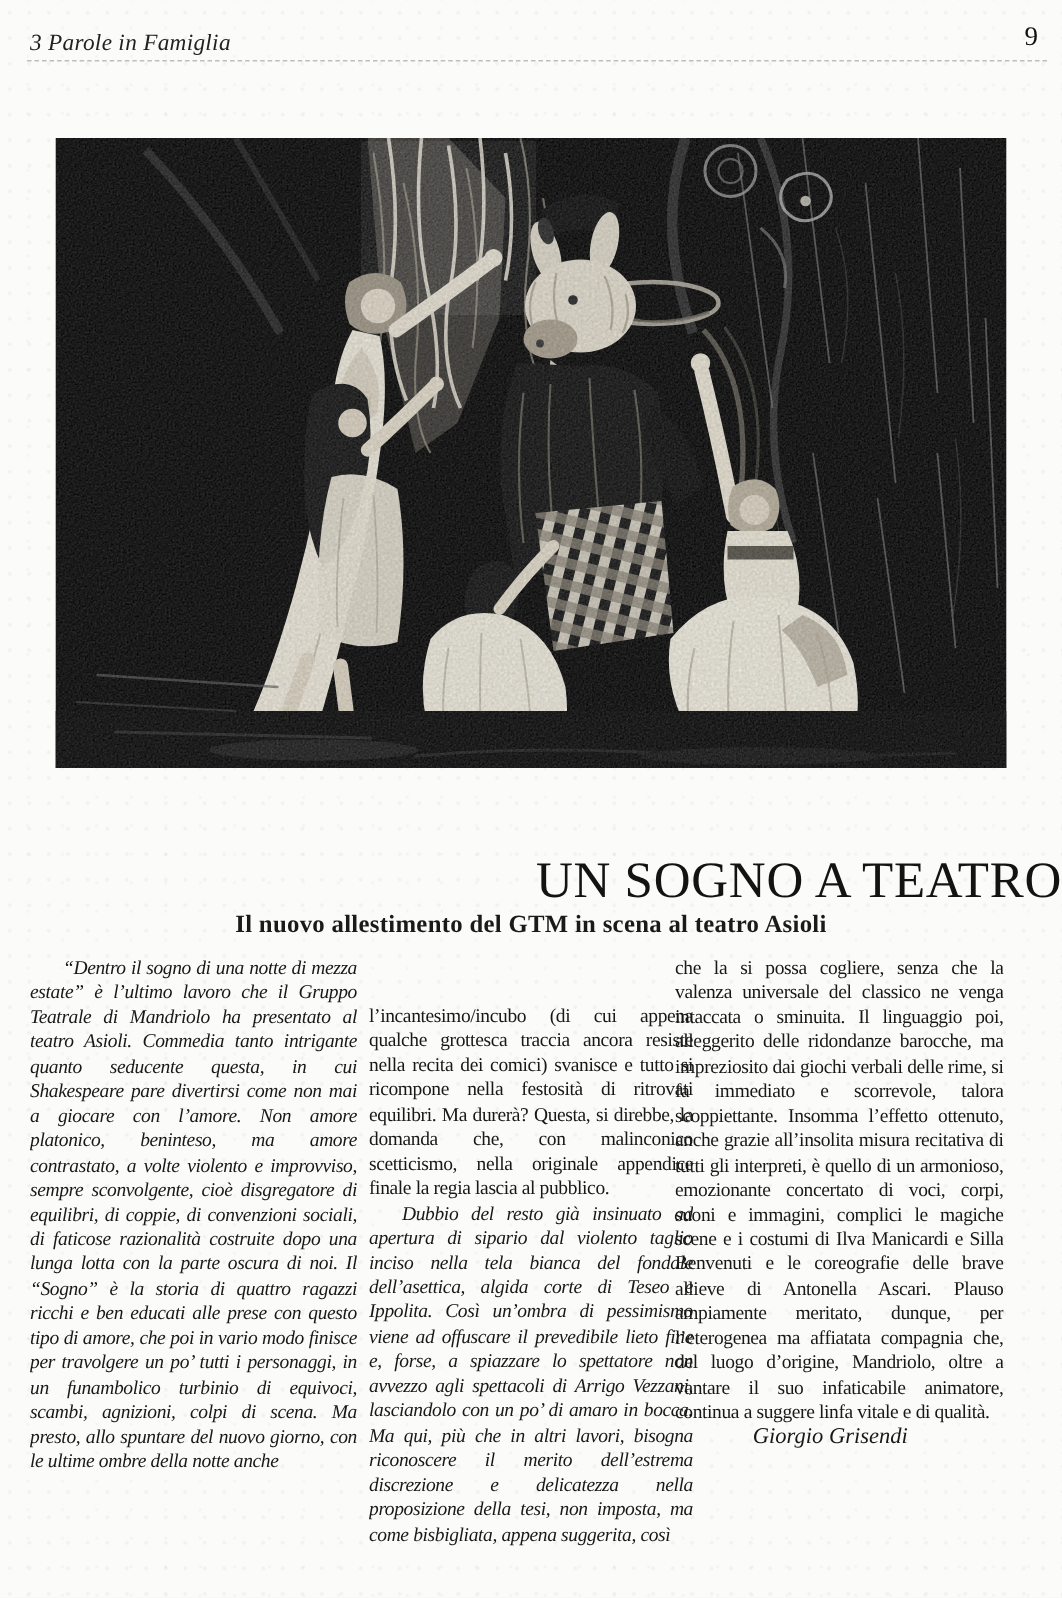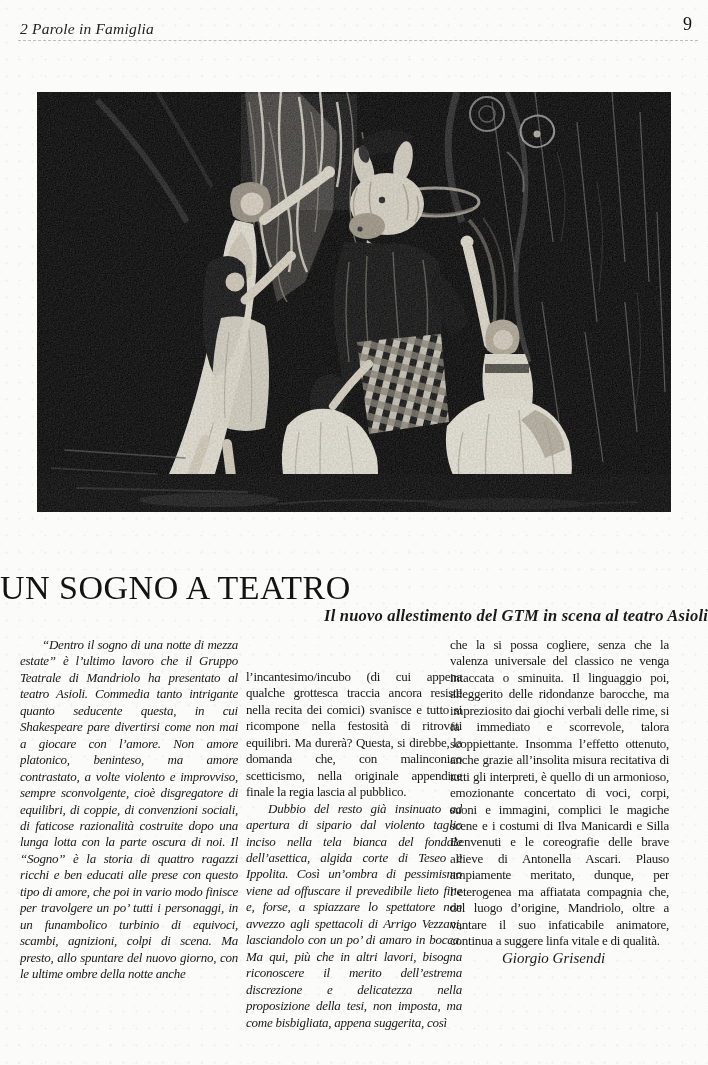--- a/index.html
+++ b/index.html
@@ -30,27 +30,27 @@
   .header-rule{
     position:absolute;left:18px;right:10px;top:40px;height:0;
     border-top:1px dashed rgba(90,90,90,.38);
   }
   .photo{
     position:absolute;left:37px;top:92px;margin:0;
     width:634px;height:420px;line-height:0;
   }
   .title{
     position:absolute;left:0;right:0;top:569px;margin:0;
-    text-align:left;font-size:34px;font-weight:normal;
+    text-align:right;font-size:34px;font-weight:normal;
     letter-spacing:.5px;color:#131313;
   }
   .subtitle{
     position:absolute;left:0;right:0;top:606px;margin:0;
-    text-align:right;font-size:16.5px;font-weight:bold;
-    letter-spacing:.2px;color:#1a1a1a;font-style:italic;
+    text-align:center;font-size:16.5px;font-weight:bold;
+    letter-spacing:.2px;color:#1a1a1a;
   }
   .col{
     position:absolute;top:637px;height:428px;overflow:hidden;
     font-size:13px;line-height:16.45px;letter-spacing:-0.25px;
     text-align:justify;color:#181818;
   }
   .col1{left:20px;width:218px;}
   .col2{left:246px;width:216px;margin-top:32px;}
   .col3{left:450px;width:219px;}
   .col p{margin:0;}
@@ -58,21 +58,21 @@
   .byline{
     text-align:center;font-style:italic;font-size:15px;
     padding-right:12px;letter-spacing:0;
   }
 </style>
 </head>
 <body>
 
 <div class="page">
 
-  <span class="masthead">2 Parole in Famiglia</span>
+  <span class="masthead">3 Parole in Famiglia</span>
   <span class="pagenum">9</span>
   <div class="header-rule"></div>
 
   <figure class="photo">
     <svg width="634" height="420" viewBox="0 0 634 420" xmlns="http://www.w3.org/2000/svg">
       <defs>
         <filter id="grainW" x="0" y="0" width="100%" height="100%">
           <feTurbulence type="fractalNoise" baseFrequency="0.75" numOctaves="2" stitchTiles="stitch"></feTurbulence>
           <feColorMatrix type="matrix" values="0 0 0 0 1  0 0 0 0 1  0 0 0 0 1  0.9 0.9 0.9 0 -0.75"></feColorMatrix>
         </filter>

